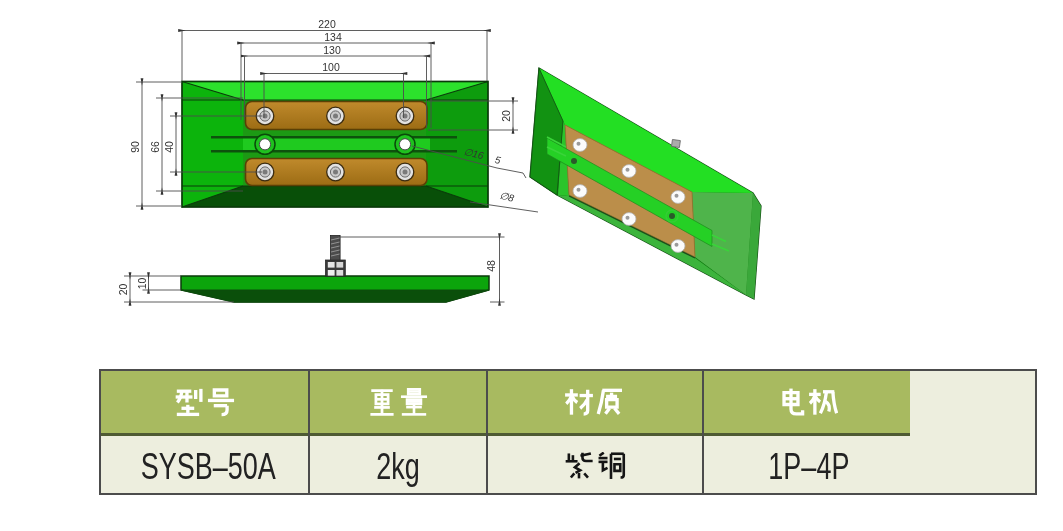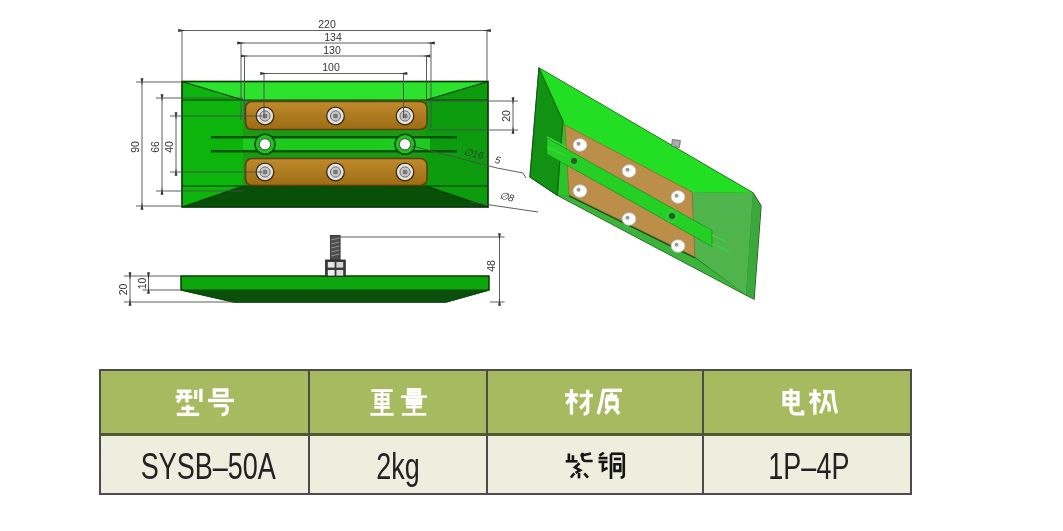--- a/index.html
+++ b/index.html
@@ -303,21 +303,21 @@
         <path d="M22 34 V63 L38 55"></path>
     <path d="M50 6 V93"></path>
         <path d="M50 6 H94"></path>
         <path d="M94 6 V79 Q94 88 83 88"></path>
         <path d="M60 24 H84"></path>
         <path d="M62 42 H82 V65 H62 Z"></path>
   </g>
 </defs>
 </svg>
 
-<div id="tablewrap" style="position:absolute;left:99px;top:369px;width:813px;height:126px;border:2px solid #4c4c4c;box-sizing:border-box;background:#edeede;">
+<div id="tablewrap" style="position:absolute;left:99px;top:369px;width:938px;height:126px;border:2px solid #4c4c4c;box-sizing:border-box;background:#edeede;">
   <div class="cell" style="left:0;top:0;width:809px;height:62px;background:#a8ba60;"></div>
   <div style="position:absolute;left:0;top:62px;width:809px;height:2.5px;background:#4f5a33;"></div>
   <div style="position:absolute;left:207px;top:0;width:2px;height:122px;background:#4c4c4c;"></div>
   <div style="position:absolute;left:385px;top:0;width:2px;height:122px;background:#4c4c4c;"></div>
   <div style="position:absolute;left:601px;top:0;width:2px;height:122px;background:#4c4c4c;"></div>
 
   <div class="cell" style="left:0;top:0;width:207px;height:62px;color:#fff;gap:2px;" id="h1">
     <svg width="30" height="29" viewBox="0 0 100 100">
         <use href="#g-xing"></use>
       </svg>

